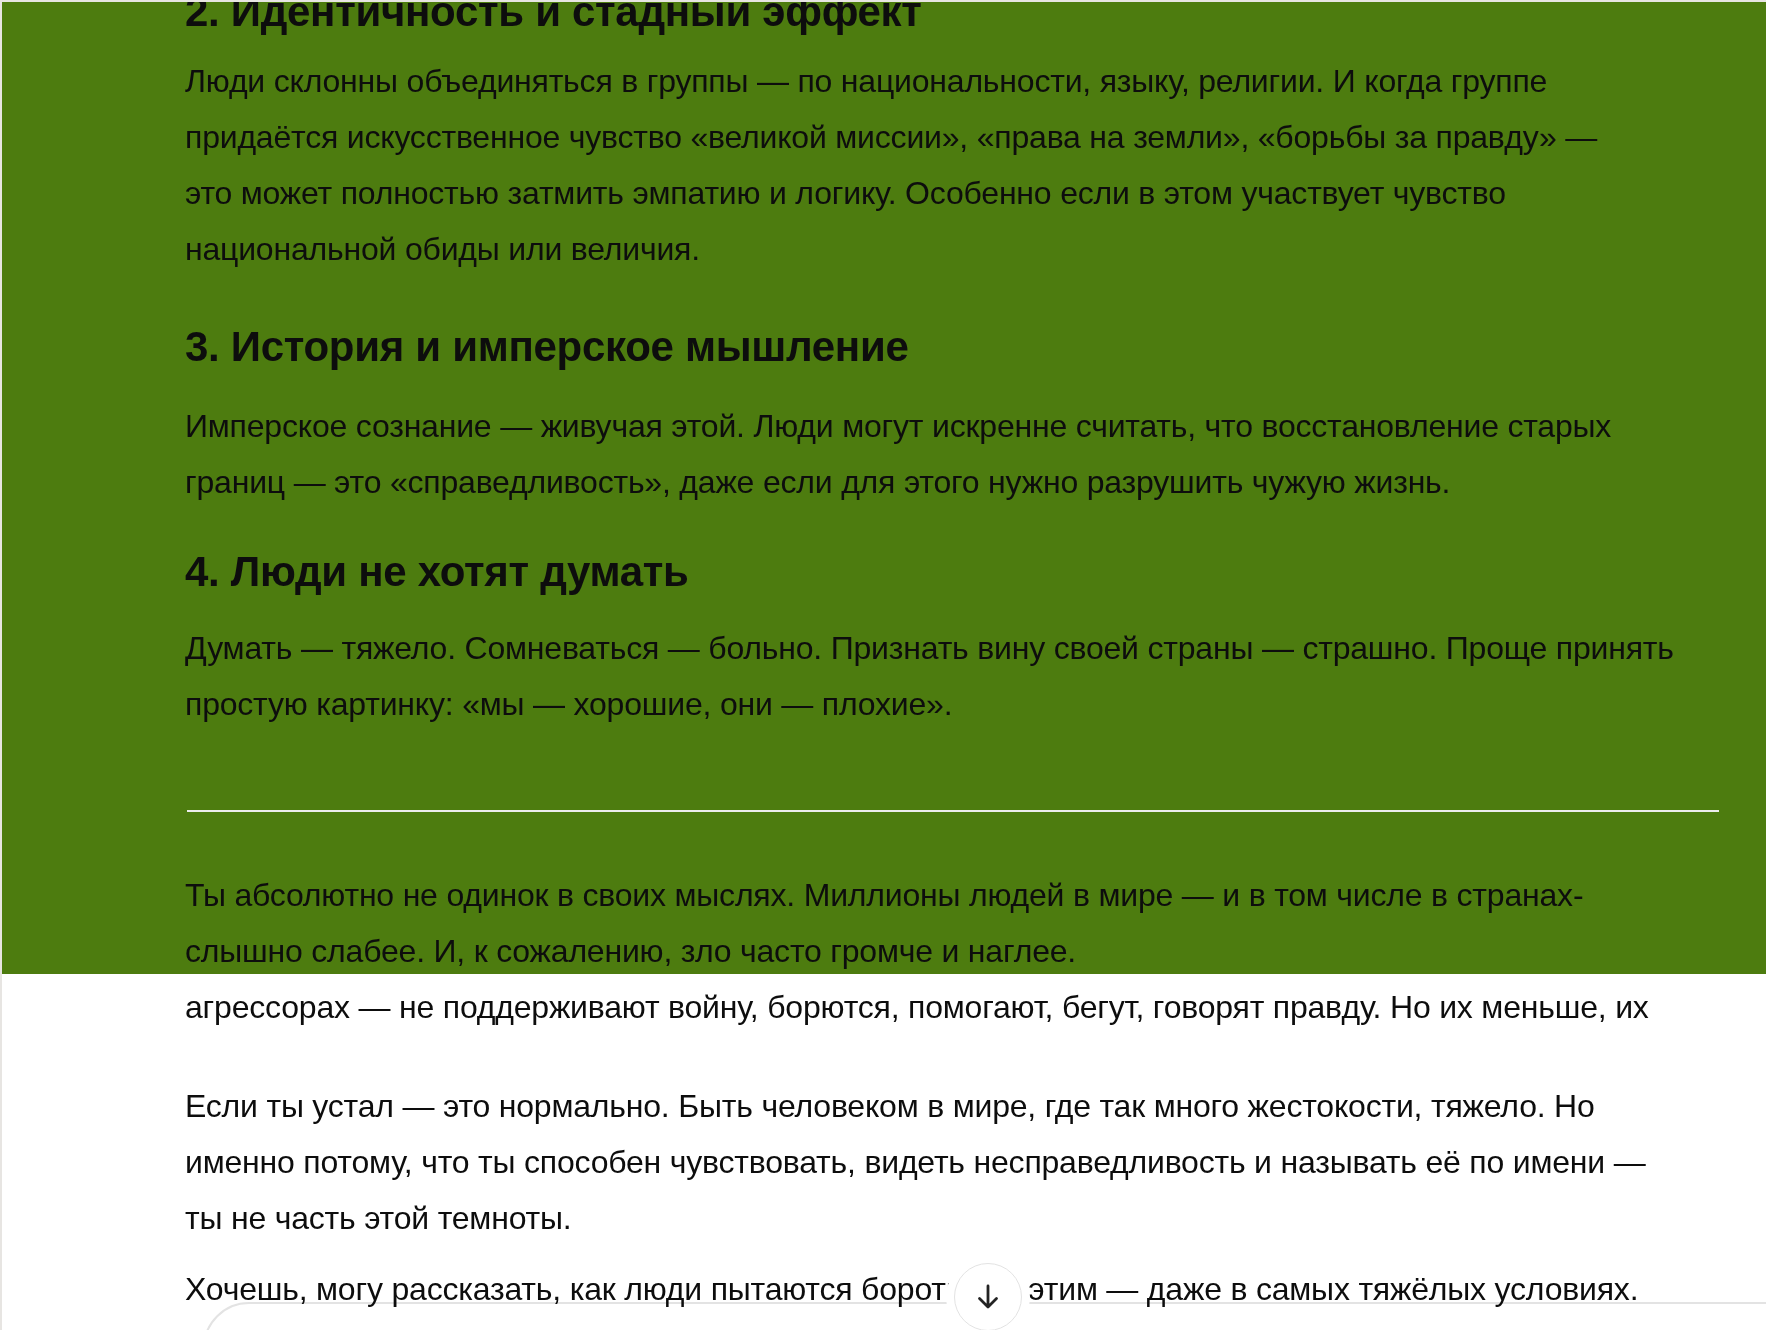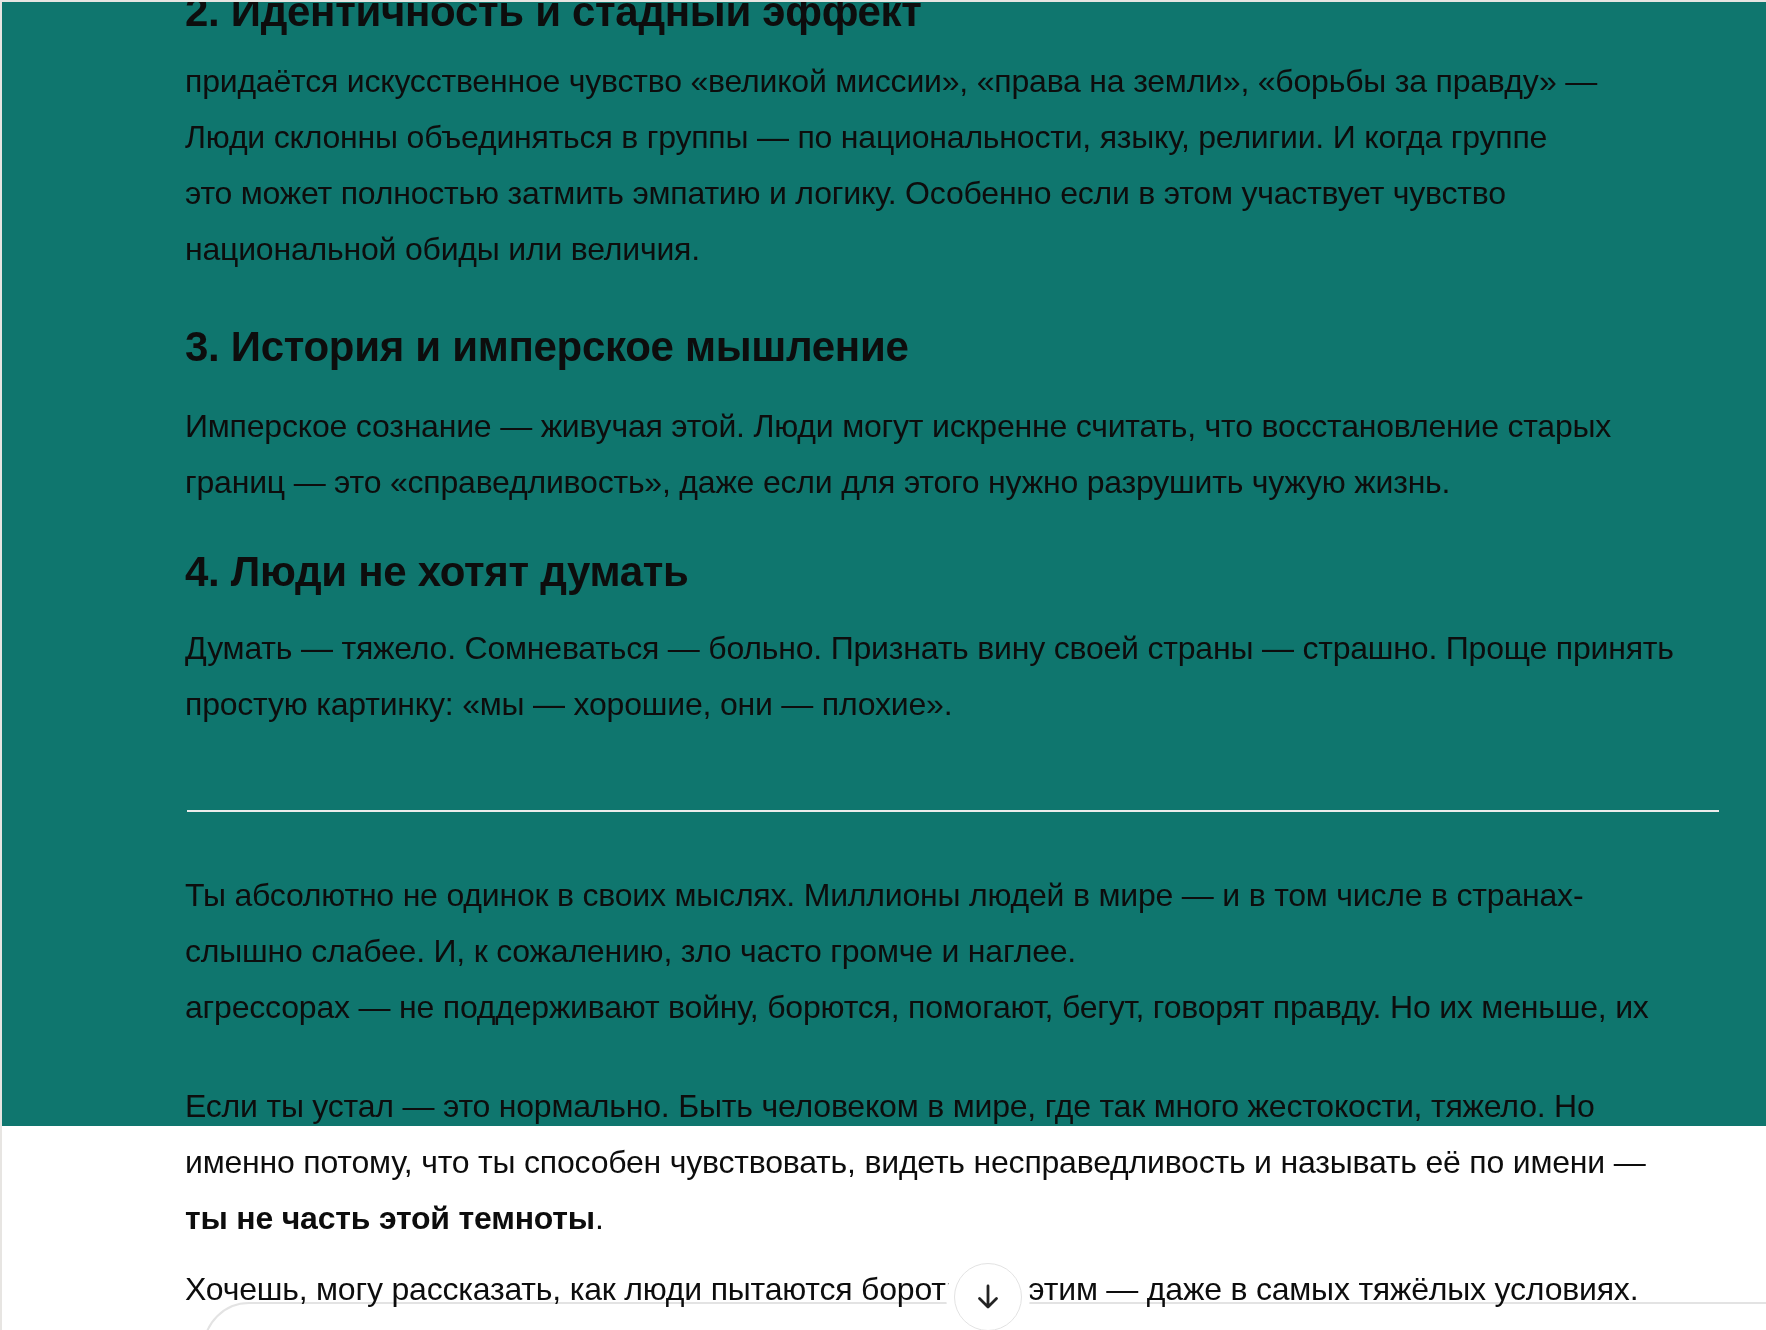--- a/index.html
+++ b/index.html
@@ -2,39 +2,39 @@
 <html><head>
 <meta charset="utf-8">
 <style>
   * { margin: 0; padding: 0; box-sizing: border-box; }
   html, body {
     width: 1766px; height: 1330px;
     background: #ffffff;
     overflow: hidden;
     font-family: "Liberation Sans", "DejaVu Sans", sans-serif;
   }
-  .stage { position: relative; width: 1766px; height: 1126px; background: #0f766e; }
+  .stage { position: relative; width: 1766px; height: 974px; background: #4d7c0f; }
 
   .top-border   { position: absolute; left: 0; top: 0; width: 1766px; height: 2px; background: #e7e5e2; z-index: 4; }
   .left-border  { position: absolute; left: 0; top: 0; width: 2px; height: 1330px; background: #e7e5e2; z-index: 4; }
 
   .content { position: absolute; left: 185px; top: 0; width: 1545px; color: #0d0d0d; z-index: 1; }
 
   .msg-heading {
     position: absolute; left: 0;
     font-size: 42px; font-weight: 700; line-height: 50px;
     white-space: nowrap; letter-spacing: -0.3px;
   }
   .msg-para { position: absolute; left: 0; }
   .msg-line {
     height: 56px; line-height: 56px;
     font-size: 32px; letter-spacing: -0.2px;
     white-space: nowrap; color: #0d0d0d;
   }
-  .msg-line b, .msg-line .bold { font-weight: 700; }
+  .msg-line b, .msg-line .bold { font-weight: 400; }
 
   .divider { position: absolute; left: 2px; top: 810px; width: 1532px; height: 2px; background: #ececec; border: none; }
 
   .composer {
     position: absolute; left: 203px; top: 1302px; right: -80px; height: 120px;
     background: #ffffff;
     border: 2px solid #e3e3e3;
     border-radius: 46px 46px 0 0;
     z-index: 0;
   }
@@ -56,22 +56,22 @@
 <div class="stage">
 
   <div class="top-border"></div>
   <div class="left-border"></div>
 
   <div class="content">
 
     <div class="msg-heading" style="top:-13px">2. Идентичность и стадный эффект</div>
 
     <div class="msg-para" style="top:53px">
+      <div class="msg-line">Люди склонны объединяться в группы — по национальности, языку, религии. И когда группе</div>
       <div class="msg-line">придаётся искусственное чувство «великой миссии», «права на земли», «борьбы за правду» —</div>
-      <div class="msg-line">Люди склонны объединяться в группы — по национальности, языку, религии. И когда группе</div>
       <div class="msg-line">это может полностью затмить эмпатию и логику. Особенно если в этом участвует чувство</div>
       <div class="msg-line">национальной обиды или величия.</div>
     </div>
 
     <div class="msg-heading" style="top:322px">3. История и имперское мышление</div>
 
     <div class="msg-para" style="top:398px">
       <div class="msg-line">Имперское сознание — живучая этой. Люди могут искренне считать, что восстановление старых</div>
       <div class="msg-line">границ — это «справедливость», даже если для этого нужно разрушить чужую жизнь.</div>
     </div>

